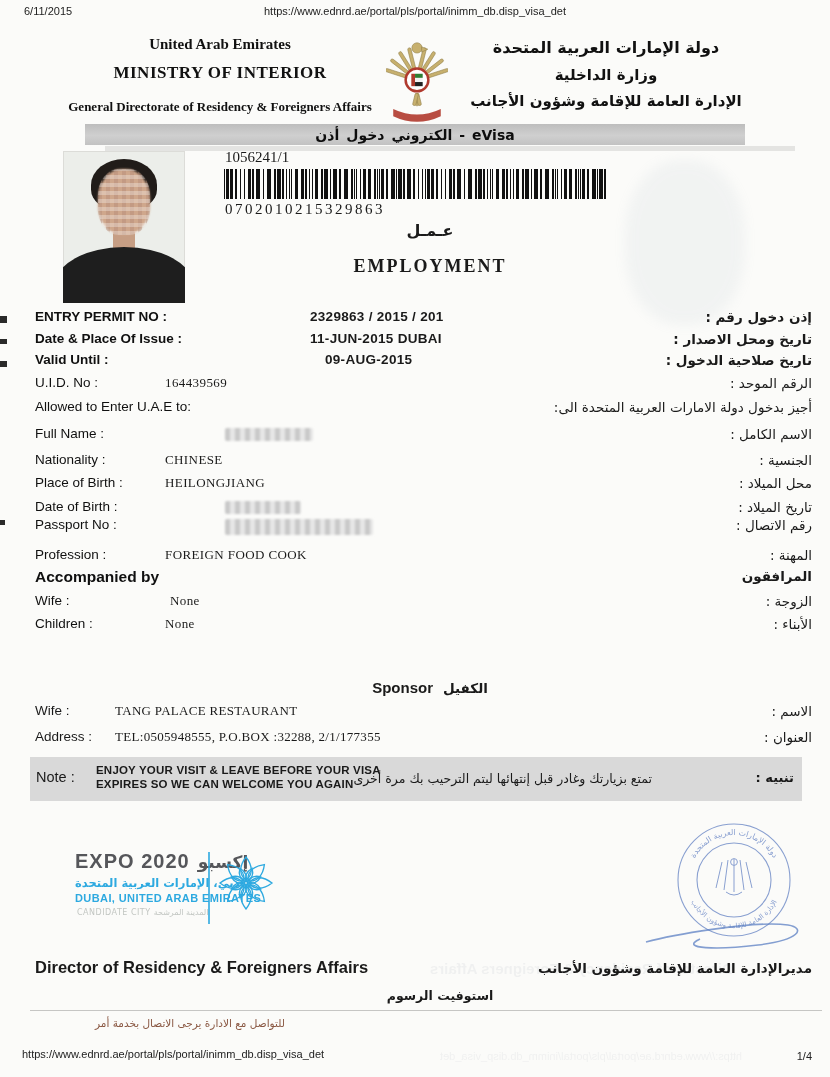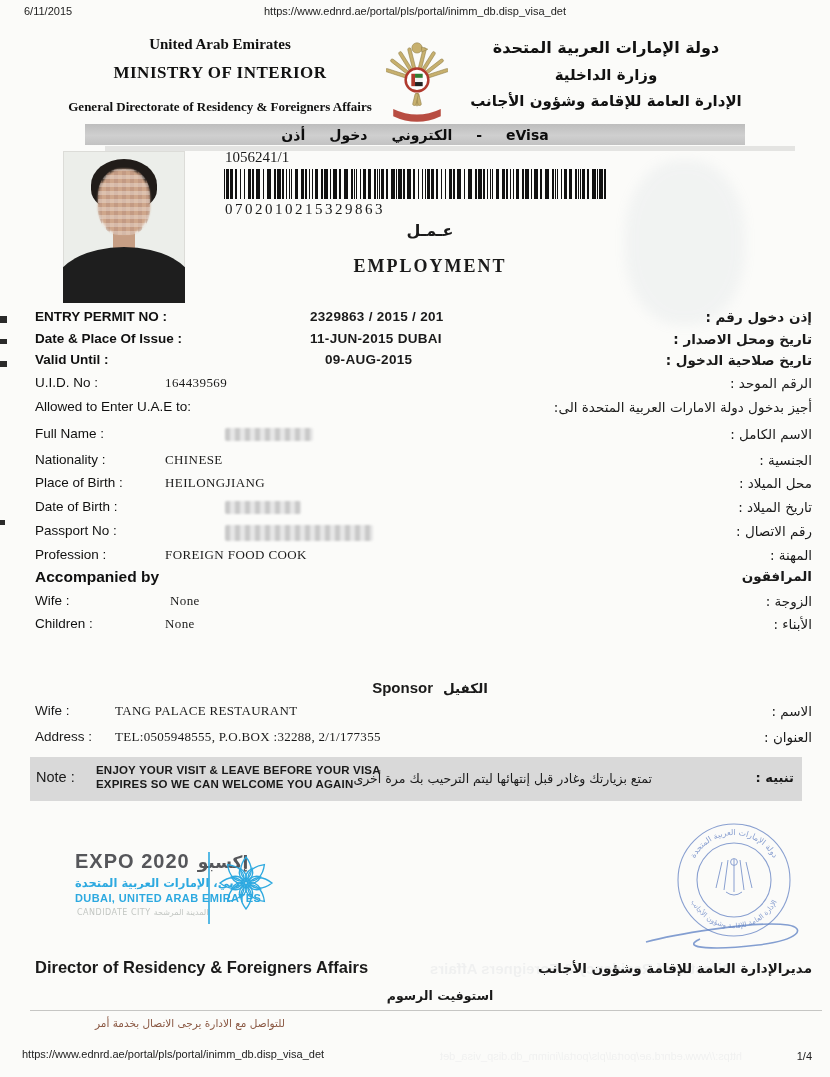--- a/index.html
+++ b/index.html
@@ -21,21 +21,21 @@
   .lh-en .l3{font-size:13px;margin-top:16px;}
   .lh-ar{left:460px;top:38px;width:292px;text-align:center;direction:rtl;}
   .lh-ar div{font-weight:bold;color:#111;}
   .lh-ar .l1{font-size:16px;}
   .lh-ar .l2{font-size:15px;margin-top:9px;}
   .lh-ar .l3{font-size:15px;margin-top:8px;}
   
   .banner{left:85px;top:124px;width:660px;height:21px;
           background:linear-gradient(to bottom,#bdbdbd,#cfcfcf 55%,#c2c2c2);
           display:flex;align-items:center;justify-content:center;}
-  .banner-text{display:flex;gap:24px;font-weight:bold;font-size:14px;color:#0d0d0d;}
+  .banner-text{display:flex;gap:7px;font-weight:bold;font-size:14px;color:#0d0d0d;}
   .banner-shadow{left:105px;top:146px;width:690px;height:5px;background:#e4e4e2;}
   
   .photo{left:63px;top:151px;width:122px;height:152px;background:#eceeea;
          overflow:hidden;box-shadow:0 0 0 1px #dcdcd8 inset;}
   .hair{position:absolute;left:28px;top:8px;width:66px;height:52px;border-radius:50% 50% 42% 42%;background:#211c19;}
   .face{position:absolute;left:35px;top:18px;width:52px;height:66px;border-radius:46%;
         background:#cfa78c;filter:blur(1px);}
   .mosaic{position:absolute;left:35px;top:18px;width:52px;height:66px;border-radius:40%;
         background:
           repeating-linear-gradient(0deg,rgba(255,255,255,.30) 0 4px,rgba(0,0,0,0) 4px 8px),
@@ -311,21 +311,21 @@
     <div class="frow" style="top: 166px;">
       <span class="fen">Place of Birth :</span>
       <span class="fval vs" style="left: 165px;">HEILONGJIANG</span>
       <span class="far" dir="rtl">محل الميلاد :</span>
     </div>
     <div class="frow" style="top: 190px;">
       <span class="fen">Date of Birth :</span>
       <div class="redacted" style="left: 225px; width: 76px; height: 13px; top: 2px;"></div>
       <span class="far" dir="rtl">تاريخ الميلاد :</span>
     </div>
-    <div class="frow" style="top: 214px;">
+    <div class="frow" style="top: 208px;">
       <span class="fen">Passport No :</span>
       <div class="redacted" style="left: 225px; width: 148px; height: 16px; top: 2px;"></div>
       <span class="far" dir="rtl">رقم الاتصال :</span>
     </div>
     <div class="frow" style="top: 238px;">
       <span class="fen">Profession :</span>
       <span class="fval vs" style="left: 165px;">FOREIGN FOOD COOK</span>
       <span class="far" dir="rtl">المهنة :</span>
     </div>
     <div class="frow" style="top: 259px;">

